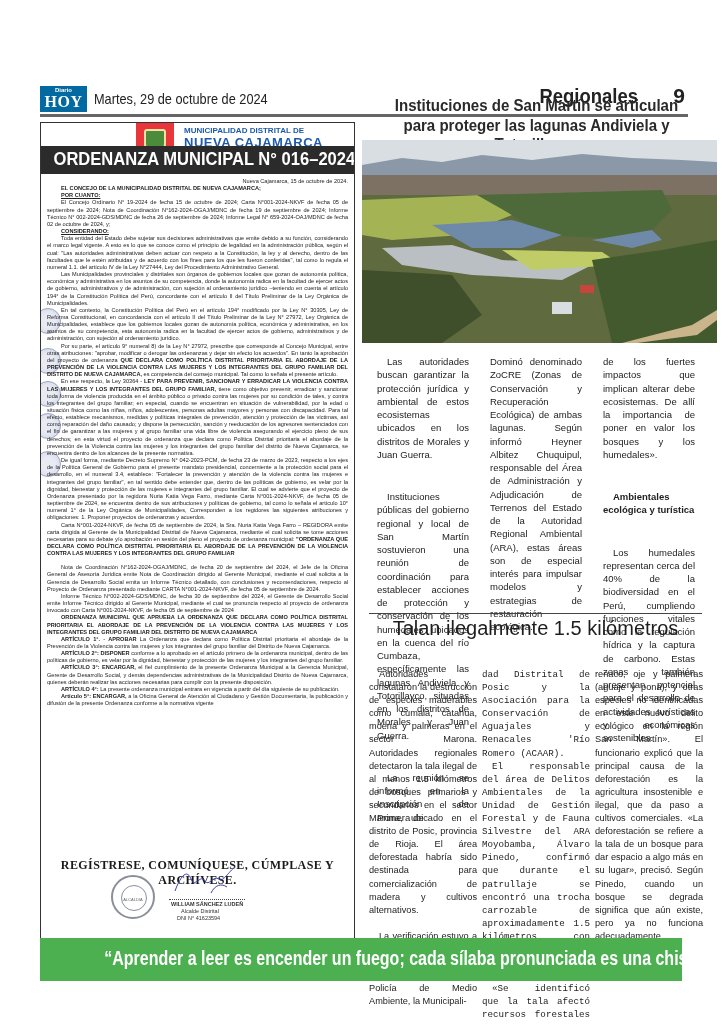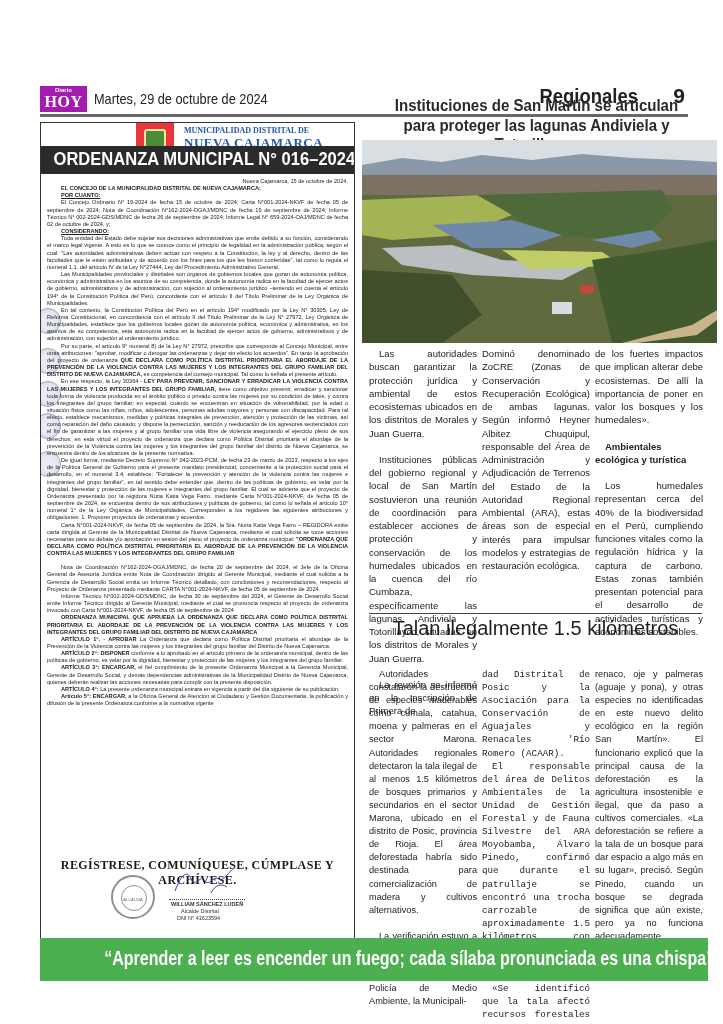--- a/index.html
+++ b/index.html
@@ -1,20 +1,20 @@
 <!DOCTYPE html>
 <html><head>
 <meta charset="utf-8">
 <style>
   html, body { margin: 0; padding: 0; background: #ffffff; }
   body { width: 723px; height: 1024px; position: relative; overflow: hidden; font-family: "Liberation Sans", sans-serif; color: #1a1a1a; }
 
   
   .masthead { position: absolute; left: 40px; top: 84px; width: 648px; height: 30px; }
-  .logo-box { position: absolute; left: 0; top: 2px; width: 47px; height: 26px; background: #a21caf; color: #fff; text-align: center; }
+  .logo-box { position: absolute; left: 0; top: 2px; width: 47px; height: 26px; background: #0369a1; color: #fff; text-align: center; }
   .logo-small { font-size: 6px; font-weight: bold; line-height: 8px; display: block; }
   .logo-big { font-family: "Liberation Serif", serif; font-size: 16px; font-weight: bold; line-height: 16px; display: block; letter-spacing: 0.5px; }
   .date { position: absolute; left: 54px; top: 6px; font-size: 15px; color: #222; transform: scaleX(0.85); transform-origin: left; white-space: nowrap; }
   .section { position: absolute; right: 50px; top: 0px; font-size: 21px; font-weight: bold; color: #222; transform: scaleX(0.88); transform-origin: right; white-space: nowrap; }
   .pagenum { position: absolute; right: 3px; top: 0px; font-size: 21px; font-weight: bold; color: #222; }
   .header-rule { position: absolute; left: 40px; top: 124px; width: 648px; height: 3px; background: #666; }
 
   
   .ord { position: absolute; left: 40px; top: 97px; width: 313px; height: 828px; border: 1px solid #333; background: #fff; overflow: hidden; }
   .ord-logo { position: absolute; left: 95px; top: 8px; width: 172px; height: 45px; }
@@ -41,51 +41,51 @@
   .signature { position: absolute; left: 130px; top: 772px; width: 70px; height: 32px; }
   .sig-rule { position: absolute; left: 128px; top: 804px; width: 76px; border-top: 1px dotted #444; }
   .sig-name { position: absolute; left: 130px; top: 805px; font-size: 5.5px; font-weight: bold; color: #333; white-space: nowrap; }
   .sig-role { position: absolute; left: 140px; top: 812px; font-size: 5.5px; color: #333; white-space: nowrap; }
   .sig-dni { position: absolute; left: 136px; top: 818px; font-size: 5.5px; color: #333; white-space: nowrap; }
 
   
   .art1-title { position: absolute; left: 369px; top: 96px; width: 335px; text-align: center; font-size: 16px; font-weight: bold; line-height: 19.5px; color: #2a2a2a; transform: scaleX(0.94); }
   .photo { position: absolute; left: 369px; top: 140px; width: 333px; height: 203px; overflow: hidden; }
   .cols3 { position: absolute; top: 347px; font-size: 9.5px; line-height: 13.25px; text-align: justify; color: #222; }
-  .cols3 p { margin: 0; text-indent: 10px; }
+  .cols3 p { margin: 8px; text-indent: 10px; }
   .cols3 .gap { height: 13px; }
   .cols3 .subhead { font-weight: bold; text-indent: 10px; }
 
   .art-rule { position: absolute; left: 369px; top: 613px; width: 333px; height: 1px; background: #444; }
   .art2-title { position: absolute; left: 369px; top: 618px; width: 333px; text-align: center; font-size: 20px; font-weight: normal; line-height: 20px; color: #1e1e1e; }
   .cols3b { position: absolute; top: 668px; font-size: 9.2px; line-height: 13.1px; text-align: justify; color: #222; }
   .cols3b p { margin: 0; text-indent: 10px; }
   .cols3b .gap { height: 13px; }
   .cols3b .subhead { text-align: center; text-indent: 0; }
 
   
-  .banner { position: absolute; left: 40px; top: 938px; width: 642px; height: 43px; background: #4caf50; padding-left: 26px; }
+  .banner { position: absolute; left: 40px; top: 938px; width: 642px; height: 43px; background: #4caf50; }
   .banner-text { position: absolute; left: 0; top: 9px; width: 642px; text-align: center; color: #fff; font-size: 20px; font-weight: bold; white-space: nowrap; transform: scaleX(0.80); }
 </style>
 </head>
 <body>
 
 <div class="masthead">
   <div class="logo-box">
     <span class="logo-small">Diario</span>
     <span class="logo-big">HOY</span>
   </div>
   <div class="date">Martes, 29 de octubre de  2024</div>
   <div class="section">Regionales</div>
   <div class="pagenum">9</div>
 </div>
 <div class="header-rule" style="left:40px;top:114px;"></div>
 
 <div class="ord" style="top:122px;">
-  <div class="ord-logo" style="top:-6px;font-family:Liberation Serif, serif;">
+  <div class="ord-logo" style="top:-6px;">
     <div class="shield">
         <div class="shield-inner"></div>
       </div>
     <div class="muni-1">MUNICIPALIDAD DISTRITAL DE</div>
     <div class="muni-2">NUEVA CAJAMARCA</div>
     <div class="muni-3"></div>
     <div class="muni-4">Nueva Cajamarca ... ¡Siempre Adelante!</div>
   </div>
   <div class="ord-title-bar" style="top:23px;">
     <div class="ord-title">ORDENANZA MUNICIPAL N° 016–2024-MDNC</div>

